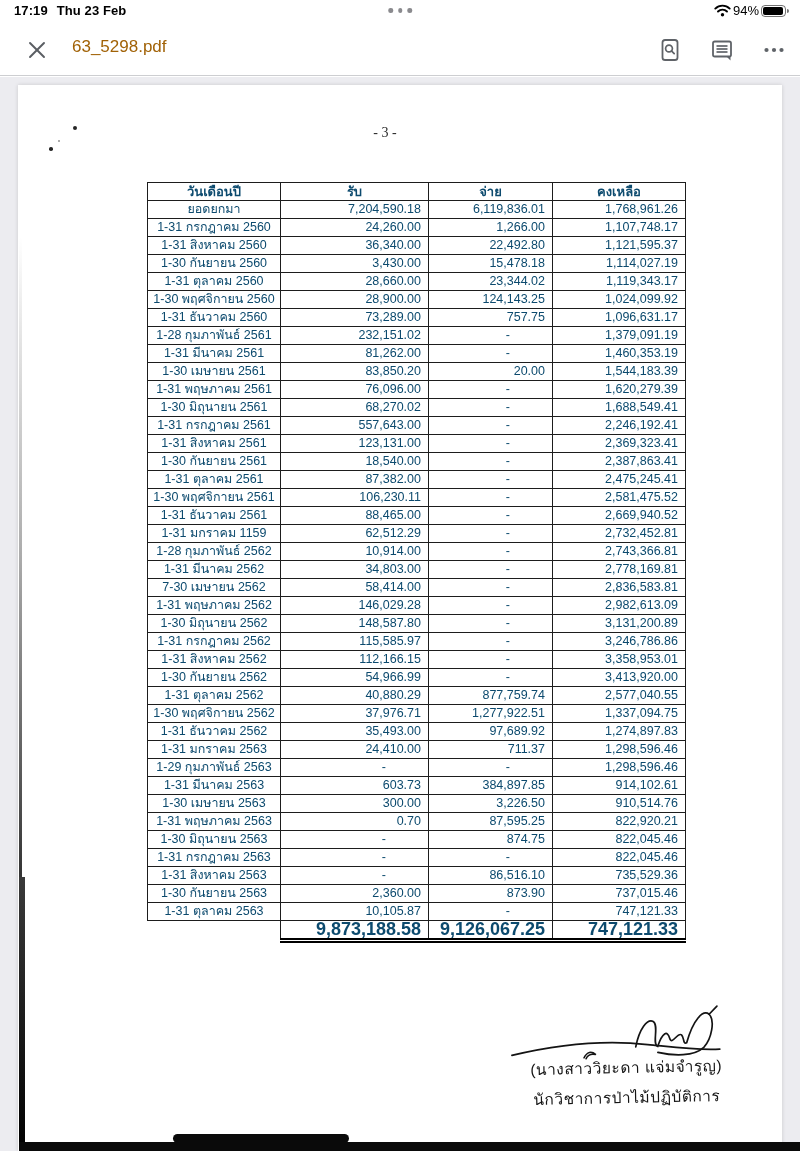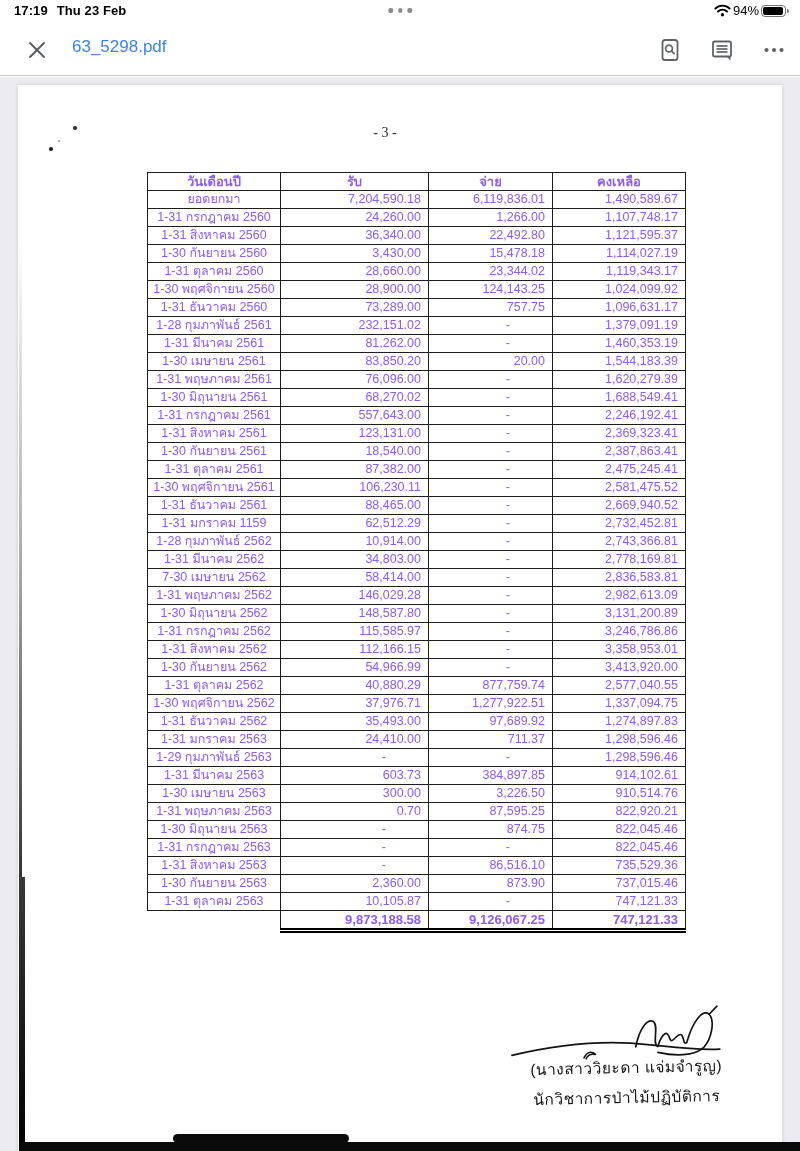--- a/index.html
+++ b/index.html
@@ -19,43 +19,43 @@
   .battery { position:relative; width:25px; height:12px; border:1.5px solid rgba(0,0,0,.55);
     border-radius:4px; margin-right:4px; }
   .battery .fill { position:absolute; top:1px; bottom:1px; left:1px; right:2.5px; background:#000; border-radius:2px; }
   .battery .tip { position:absolute; right:-4px; top:3px; width:2px; height:4.5px;
     background:rgba(0,0,0,.55); border-radius:0 2px 2px 0; }
 
   
   .toolbar { position:absolute; top:22px; left:0; right:0; height:54px; background:#fff;
     display:flex; align-items:center; border-bottom:1px solid #cdced1; }
   .tb-close { position:absolute; left:26px; top:17px; width:22px; height:22px; cursor:pointer; }
-  .tb-title { position:absolute; left:72px; top:15px; font-size:17px; color:#3b82f6; }
+  .tb-title { position:absolute; left:72px; top:15px; font-size:17px; color:#a16207; }
   .tb-icons { position:absolute; right:14px; top:16px; display:flex; align-items:center; gap:28px; }
   .tb-icon { width:24px; height:24px; cursor:pointer; }
 
   
   .viewer { position:absolute; top:77px; left:0; right:0; bottom:0; background:#ececf0; }
   .pdf-page { position:absolute; left:18px; top:8px; width:764px; bottom:0; background:#fff;
     box-shadow:0 0 4px rgba(0,0,0,.15); color:#1a1a1a; }
 
   .speck { position:absolute; background:#262626; border-radius:50%; }
   .page-label { position:absolute; left:327px; top:40px; width:80px; text-align:center;
     font-size:14px; color:#2c2c2c; font-family:"Liberation Serif", serif; }
 
   
-  .doc-table { position:absolute; left:129px; top:87px; width:538px; border-collapse:collapse;
-    table-layout:fixed; font-size:12.5px; color:#8b5cf6; }
+  .doc-table { position:absolute; left:129px; top:97px; width:538px; border-collapse:collapse;
+    table-layout:fixed; font-size:12.5px; color:#0c4a6e; }
   .doc-table th, .doc-table td { border:1.5px solid #1d1d1d; height:17px; padding:0;
     line-height:17px; overflow:hidden; white-space:nowrap; }
   .doc-table th { font-size:13px; font-weight:700; text-align:center; }
   .doc-table td.date { text-align:center; }
   .doc-table td.num { text-align:right; padding-right:7px; }
   .doc-table td.num.dash { padding-right:42px; }
-  .doc-table tr.total td { font-weight:700; font-size:13px; border-bottom:5px double #000; }
+  .doc-table tr.total td { font-weight:700; font-size:18px; border-bottom:5px double #000; }
   .doc-table tr.total td.blank { border:none; background:#fff; }
 
   
   .signature { position:absolute; left:450px; top:922px; width:316px; text-align:center;
     transform:rotate(-1.2deg); color:#141414; }
   .signature svg { display:block; margin:0 0 0 40px; }
   .sig-name { font-size:15.5px; margin-top:-8px; letter-spacing:.5px; }
   .sig-title { font-size:15.5px; margin-top:5px; letter-spacing:.5px; }
 
   
@@ -144,21 +144,21 @@
             <th>รับ</th>
             <th>จ่าย</th>
             <th>คงเหลือ</th>
           </tr>
         </thead>
         <tbody>
   <tr>
     <td class="date">ยอดยกมา</td>
     <td class="num">7,204,590.18</td>
     <td class="num">6,119,836.01</td>
-    <td class="num">1,490,589.67</td>
+    <td class="num">1,768,961.26</td>
   </tr>
 
   <tr>
     <td class="date">1-31 กรกฎาคม 2560</td>
     <td class="num">24,260.00</td>
     <td class="num">1,266.00</td>
     <td class="num">1,107,748.17</td>
   </tr>
 
   <tr>

